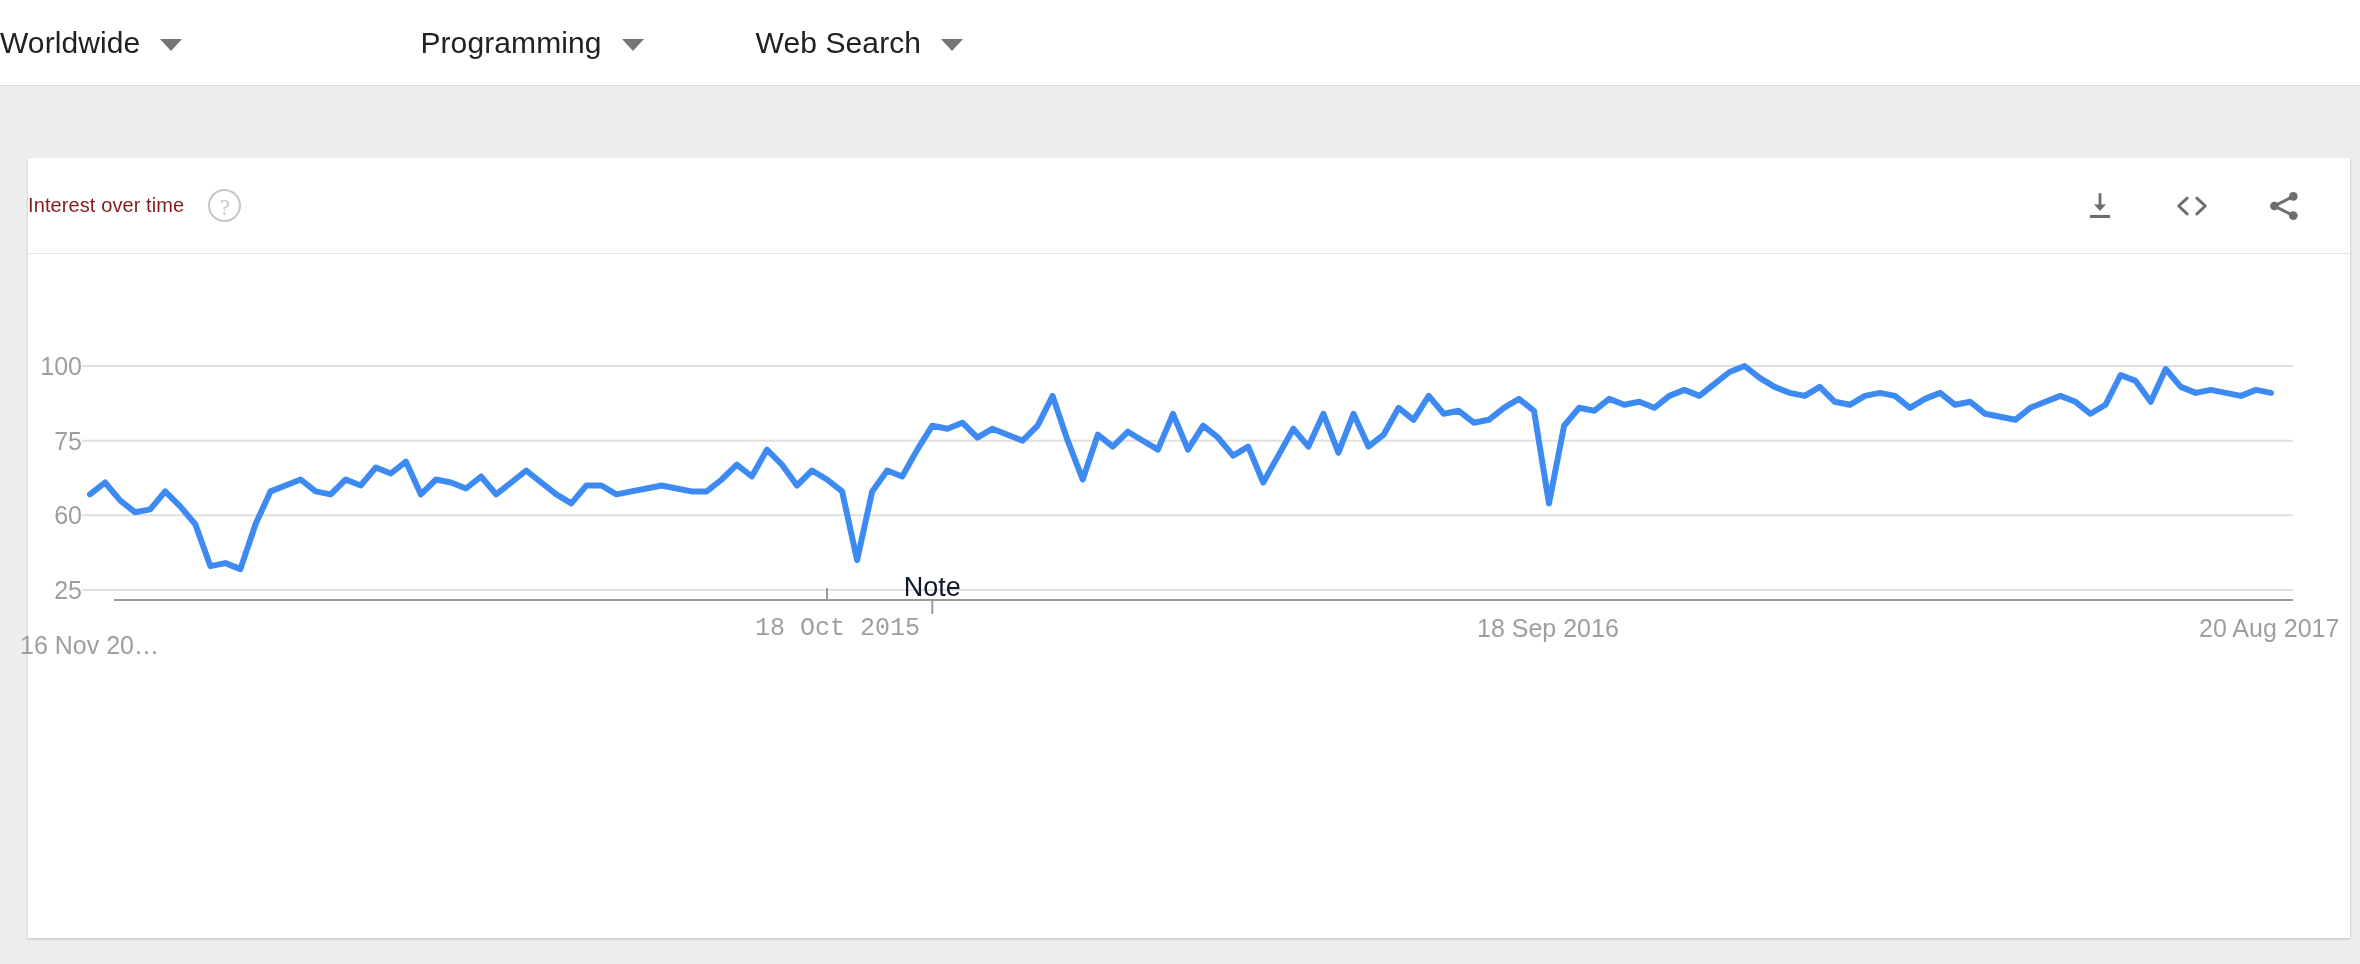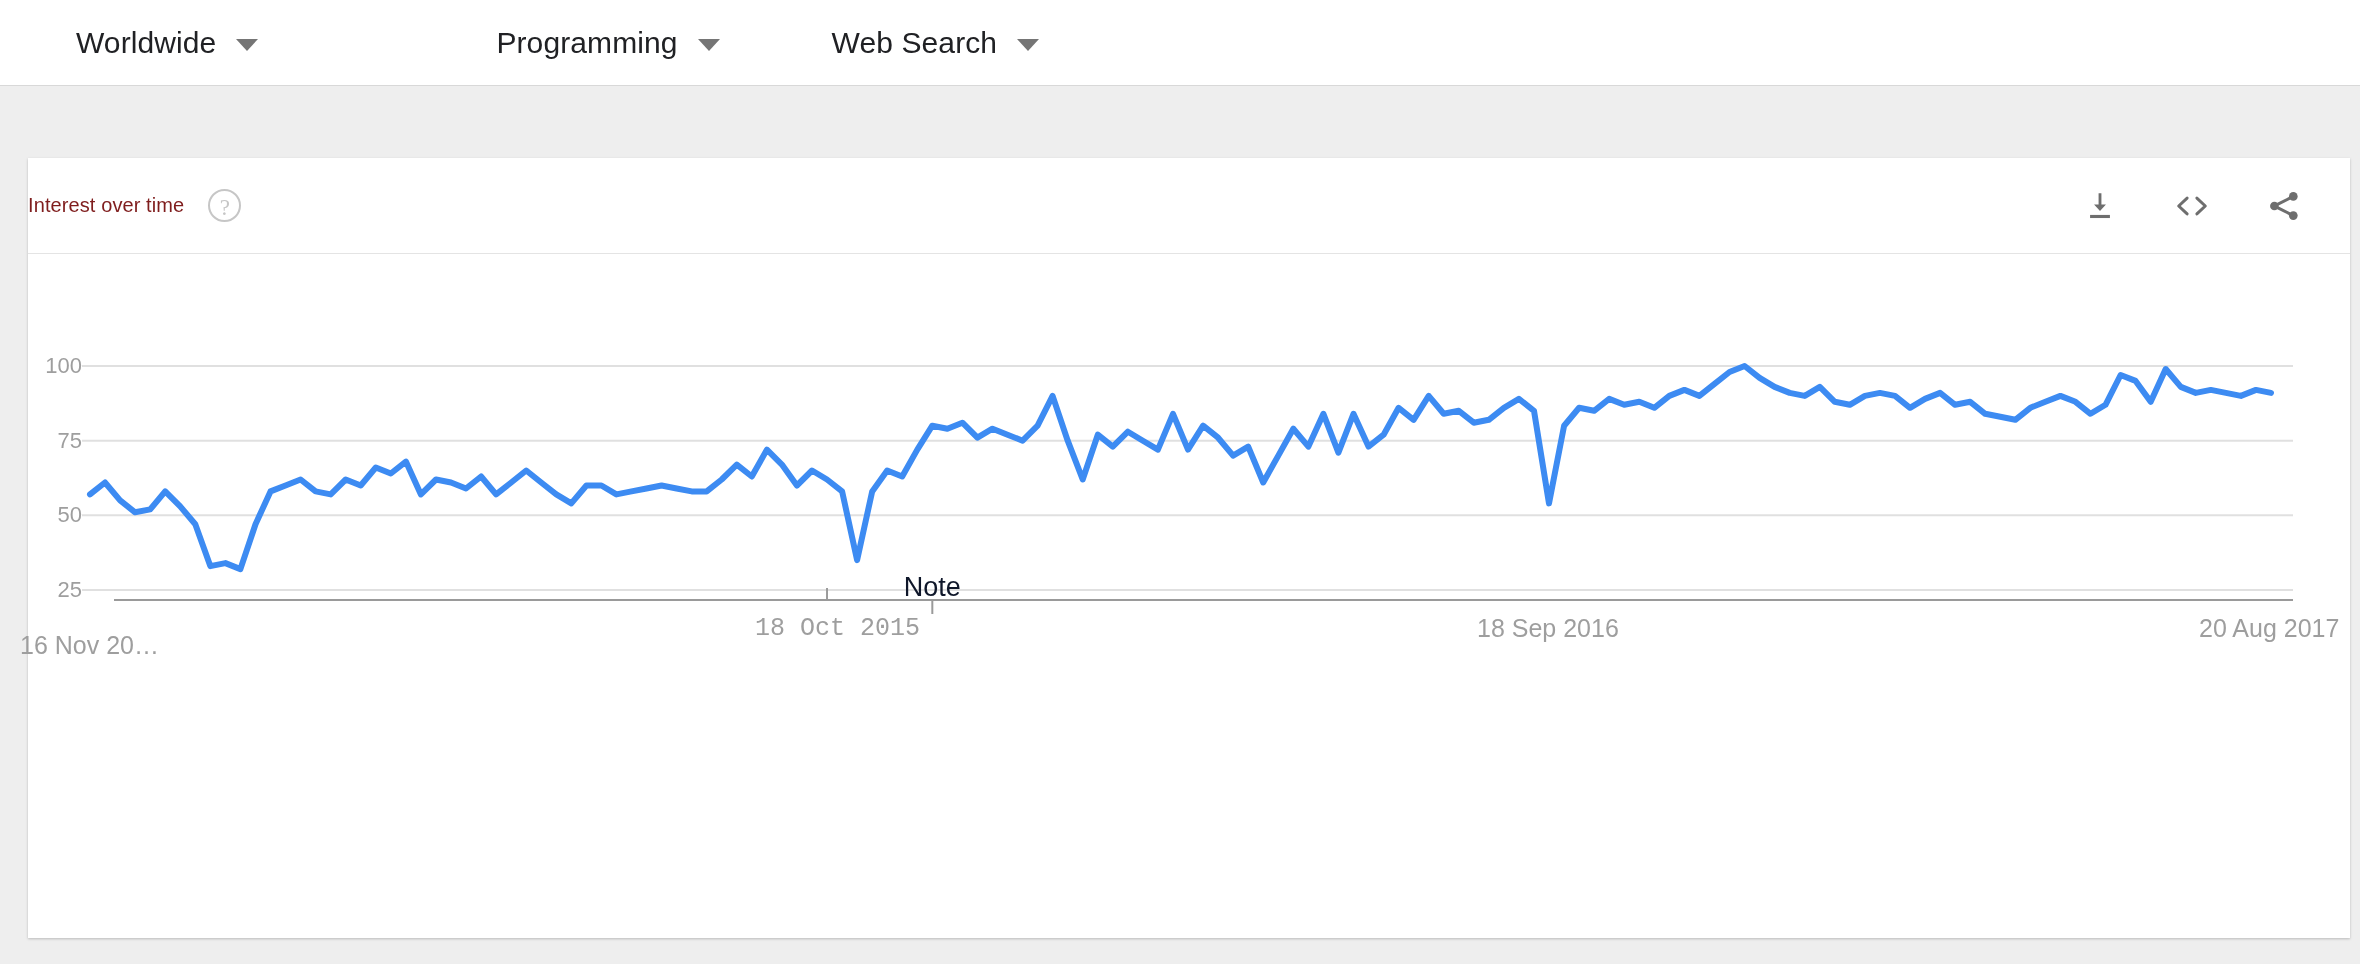--- a/index.html
+++ b/index.html
@@ -24,21 +24,20 @@
     height: 86px;
     background: #ffffff;
     box-sizing: border-box;
     border-bottom: 1px solid #d8d8d8;
     display: flex;
     align-items: center;
   }
   .topbar-inner {
     display: flex;
     align-items: center;
-    padding-left: 76px;
   }
   .filter {
     display: flex;
     align-items: center;
     cursor: pointer;
     white-space: nowrap;
   }
   .filter-label {
     font-size: 30px;
     color: #202124;
@@ -118,21 +117,21 @@
     width: 100%;
     height: 683px;
   }
   .chart-svg {
     position: absolute;
     left: 0;
     top: 0;
   }
   .ytick {
     position: absolute;
-    font-size: 22px;
+    font-size: 25px;
     color: #9e9e9e;
     text-align: right;
     width: 70px;
     transform: translateY(-50%);
   }
   .xtick {
     position: absolute;
     font-size: 25px;
     color: #9e9e9e;
     white-space: nowrap;
@@ -204,21 +203,21 @@
         <line x1="54" x2="2265" y1="261.33333333333337" y2="261.33333333333337" stroke="#e0e0e0" stroke-width="2"></line>
         <line x1="54" x2="2265" y1="186.66666666666669" y2="186.66666666666669" stroke="#e0e0e0" stroke-width="2"></line>
         <line x1="54" x2="2265" y1="112" y2="112" stroke="#e0e0e0" stroke-width="2"></line>
         <line x1="86" x2="2265" y1="346" y2="346" stroke="#9a9a9a" stroke-width="2"></line>
         <path d="M62.0 240.4 L77.0 228.5 L92.1 246.4 L107.1 258.3 L122.2 255.4 L137.2 237.4 L152.2 252.4 L167.3 270.3 L182.3 312.1 L197.4 309.1 L212.4 315.1 L227.5 270.3 L242.5 237.4 L257.5 231.5 L272.6 225.5 L287.6 237.4 L302.7 240.4 L317.7 225.5 L332.7 231.5 L347.8 213.5 L362.8 219.5 L377.9 207.6 L392.9 240.4 L408.0 225.5 L423.0 228.5 L438.0 234.5 L453.1 222.5 L468.1 240.4 L483.2 228.5 L498.2 216.5 L513.2 228.5 L528.3 240.4 L543.3 249.4 L558.4 231.5 L573.4 231.5 L588.4 240.4 L603.5 237.4 L618.5 234.5 L633.6 231.5 L648.6 234.5 L663.7 237.4 L678.7 237.4 L693.7 225.5 L708.8 210.6 L723.8 222.5 L738.9 195.6 L753.9 210.6 L768.9 231.5 L784.0 216.5 L799.0 225.5 L814.1 237.4 L829.1 306.1 L844.2 237.4 L859.2 216.5 L874.2 222.5 L889.3 195.6 L904.3 171.7 L919.4 174.7 L934.4 168.7 L949.4 183.7 L964.5 174.7 L979.5 180.7 L994.6 186.7 L1009.6 171.7 L1024.6 141.9 L1039.7 186.7 L1054.7 225.5 L1069.8 180.7 L1084.8 192.6 L1099.9 177.7 L1114.9 186.7 L1129.9 195.6 L1145.0 159.8 L1160.0 195.6 L1175.1 171.7 L1190.1 183.7 L1205.1 201.6 L1220.2 192.6 L1235.2 228.5 L1250.3 201.6 L1265.3 174.7 L1280.4 192.6 L1295.4 159.8 L1310.4 198.6 L1325.5 159.8 L1340.5 192.6 L1355.6 180.7 L1370.6 153.8 L1385.6 165.8 L1400.7 141.9 L1415.7 159.8 L1430.8 156.8 L1445.8 168.7 L1460.8 165.8 L1475.9 153.8 L1490.9 144.9 L1506.0 156.8 L1521.0 249.4 L1536.1 171.7 L1551.1 153.8 L1566.1 156.8 L1581.2 144.9 L1596.2 150.8 L1611.3 147.8 L1626.3 153.8 L1641.3 141.9 L1656.4 135.9 L1671.4 141.9 L1686.5 129.9 L1701.5 118.0 L1716.6 112.0 L1731.6 123.9 L1746.6 132.9 L1761.7 138.9 L1776.7 141.9 L1791.8 132.9 L1806.8 147.8 L1821.8 150.8 L1836.9 141.9 L1851.9 138.9 L1867.0 141.9 L1882.0 153.8 L1897.0 144.9 L1912.1 138.9 L1927.1 150.8 L1942.2 147.8 L1957.2 159.8 L1972.3 162.8 L1987.3 165.8 L2002.3 153.8 L2017.4 147.8 L2032.4 141.9 L2047.5 147.8 L2062.5 159.8 L2077.5 150.8 L2092.6 121.0 L2107.6 126.9 L2122.7 147.8 L2137.7 115.0 L2152.8 132.9 L2167.8 138.9 L2182.8 135.9 L2197.9 138.9 L2212.9 141.9 L2228.0 135.9 L2243.0 138.9" fill="none" stroke="#3d8bf2" stroke-width="6" stroke-linejoin="round" stroke-linecap="round"></path>
         <line x1="904.3172413793103" x2="904.3172413793103" y1="346" y2="360" stroke="#9a9a9a" stroke-width="2"></line>
         <line x1="799.0275862068966" x2="799.0275862068966" y1="334" y2="346" stroke="#9a9a9a" stroke-width="2"></line>
       </svg>
     <div id="tick-layer">
         <div class="ytick" style="left: -16px; top: 336px;">25</div>
-        <div class="ytick" style="left: -16px; top: 261.333px;">50</div>
+        <div class="ytick" style="left: -16px; top: 261.333px;">60</div>
         <div class="ytick" style="left: -16px; top: 186.667px;">75</div>
         <div class="ytick" style="left: -16px; top: 112px;">100</div>
         <div class="xtick" style="top: 360px; left: -8px; margin-top: 17px;">16 Nov 20…</div>
         <div class="xtick" style="top: 360px; left: 727.028px; font-family: Liberation Mono, monospace;">18 Oct 2015</div>
         <div class="xtick" style="top: 360px; left: 1449.01px;">18 Sep 2016</div>
         <div class="xtick" style="top: 360px; left: 2171px;">20 Aug 2017</div>
         <div class="note-label" style="left: 904.317px; top: 318px;">Note</div>
       </div>
   </div>
 

